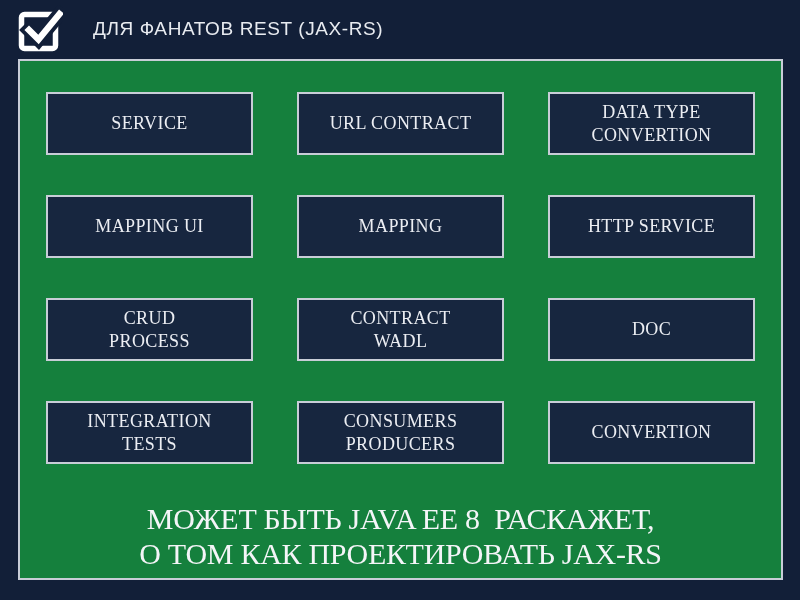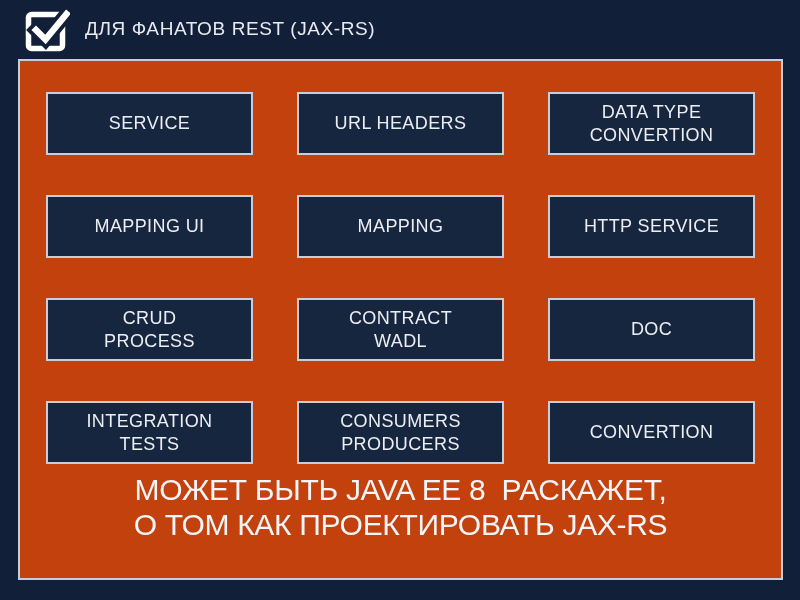--- a/index.html
+++ b/index.html
@@ -8,42 +8,43 @@
     background: #121f38;
     font-family: "Liberation Sans", sans-serif;
     overflow: hidden;
     position: relative;
   }
   .slide { position: relative; width: 800px; height: 600px; }
 
   
   .header {
     position: absolute;
-    left: 24px; top: 2px;
+    left: 17px; top: 2px;
     height: 54px;
     display: flex;
     align-items: center;
-    gap: 15px;
+    gap: 30px;
   }
   .header .icon { display: inline-flex; width: 46px; height: 48px; }
   .header .title {
     color: #e8ebf0;
     font-size: 19px;
     font-weight: 400;
     letter-spacing: 0.6px;
     white-space: nowrap;
   }
 
   
   .panel {
     position: absolute;
     left: 18px; top: 59px;
     width: 765px; height: 521px;
     border: 2px solid #c8cdd7;
-    background: #c2410c;
+    background: #15803d;
+    font-family: Liberation Serif, serif;
   }
 
   
   .grid {
     display: grid;
     grid-template-columns: repeat(3, 1fr);
     column-gap: 44px;
     row-gap: 40px;
     padding: 31px 26px 0 26px;
   }
@@ -59,21 +60,21 @@
   .box span {
     color: #eceef3;
     font-size: 18px;
     letter-spacing: 0.4px;
     line-height: 1.25;
     white-space: pre-line;
   }
 
   
   .caption {
-    margin-top: 8px;
+    margin-top: 37px;
     text-align: center;
     color: #f4f5f8;
     font-size: 30px;
     font-weight: 400;
     letter-spacing: -0.3px;
     line-height: 1.17;
     white-space: pre-wrap;
   }
 </style>
 </head>
@@ -92,21 +93,21 @@
     <h1 class="title">ДЛЯ ФАНАТОВ REST (JAX-RS)</h1>
   </div>
 
   <div class="panel">
 
     <div class="grid">
       <div class="box">
           <span>SERVICE</span>
         </div>
       <div class="box">
-          <span>URL HEADERS</span>
+          <span>URL CONTRACT</span>
         </div>
       <div class="box">
           <span>DATA TYPE
 CONVERTION</span>
         </div>
       <div class="box">
           <span>MAPPING UI</span>
         </div>
       <div class="box">
           <span>MAPPING</span>

